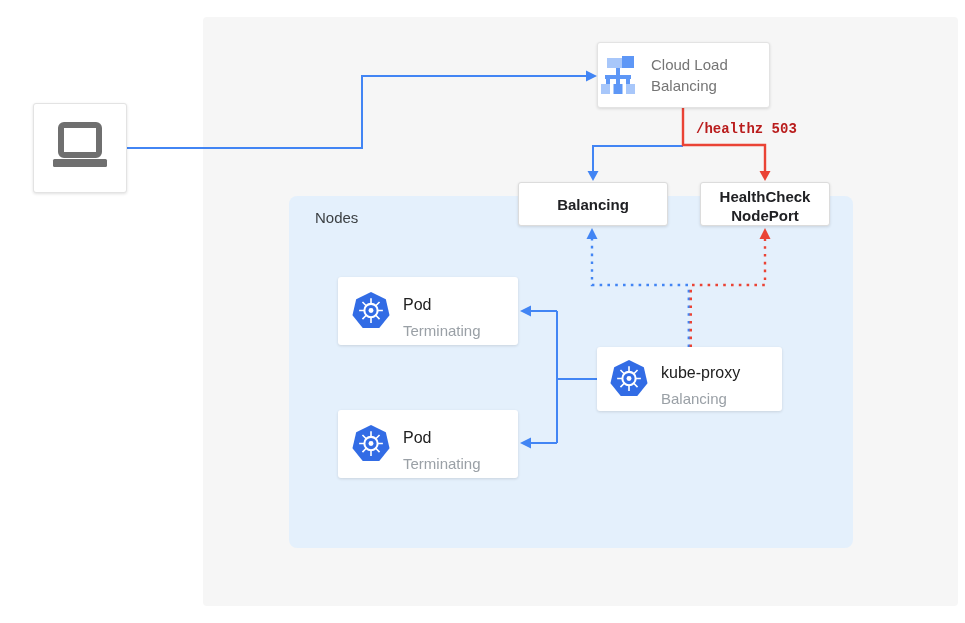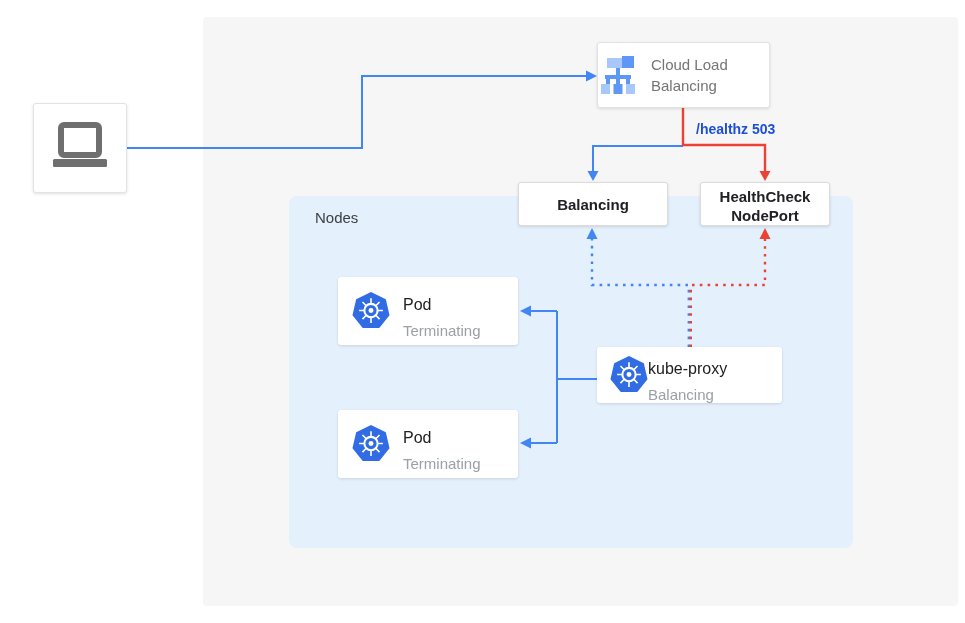--- a/index.html
+++ b/index.html
@@ -25,25 +25,25 @@
   }
   .laptop-card{left:33px;top:103px;width:94px;height:90px;justify-content:center;}
   .clb-card{left:597px;top:42px;width:173px;height:66px;padding-left:0;gap:13px;}
   .clb-text{font-size:15px;line-height:21px;color:#757575;width:92px;}
   .port-card{height:44px;justify-content:center;text-align:center;border-color:#dcdcdc;}
   .nodeport-card{left:518px;top:182px;width:150px;}
   .hc-card{left:700px;top:182px;width:130px;align-items:flex-end;}
   .port-label{font-size:15px;font-weight:bold;color:#202124;line-height:19px;width:118px;}
   .pod-card{left:338px;width:180px;height:68px;padding-left:14px;gap:13px;border:none;}
   .pod1{top:277px;} .pod2{top:410px;}
-  .kp-card{left:597px;top:347px;width:185px;height:56px;padding-left:13px;border:none;}
+  .kp-card{left:597px;top:347px;width:185px;height:64px;padding-left:13px;gap:13px;border:none;}
   .entity-title{font-size:16px;color:#212121;line-height:21px;margin-top:12px;}
   .entity-sub{font-size:15px;color:#9aa0a6;line-height:20px;margin-top:6px;}
   .healthz{
-    position:absolute;left:696px;top:121px;font-size:14px;font-weight:bold;color:#1d4ed8;
+    position:absolute;left:696px;top:121px;font-size:14px;font-weight:bold;color:#b91c1c;font-family:Liberation Mono, monospace;
   }
   svg.overlay{position:absolute;left:0;top:0;pointer-events:none;}
   .ln-blue{stroke:var(--blue);stroke-width:2;fill:none;}
   .ln-red{stroke:var(--red);stroke-width:2.4;fill:none;}
   .dot-blue{stroke:var(--blue);stroke-width:2.4;fill:none;stroke-dasharray:2.6 5.2;}
   .dot-red{stroke:var(--red);stroke-width:2.4;fill:none;stroke-dasharray:2.6 5.2;}
   .ar-blue{fill:var(--blue);} .ar-red{fill:var(--red);}
   .k8s-hept{fill:var(--k8s-blue);}
   .k8s-wheel{stroke:#ffffff;fill:none;}
   .lb-light{fill:var(--lb-light);} .lb-med{fill:var(--lb-med);}

